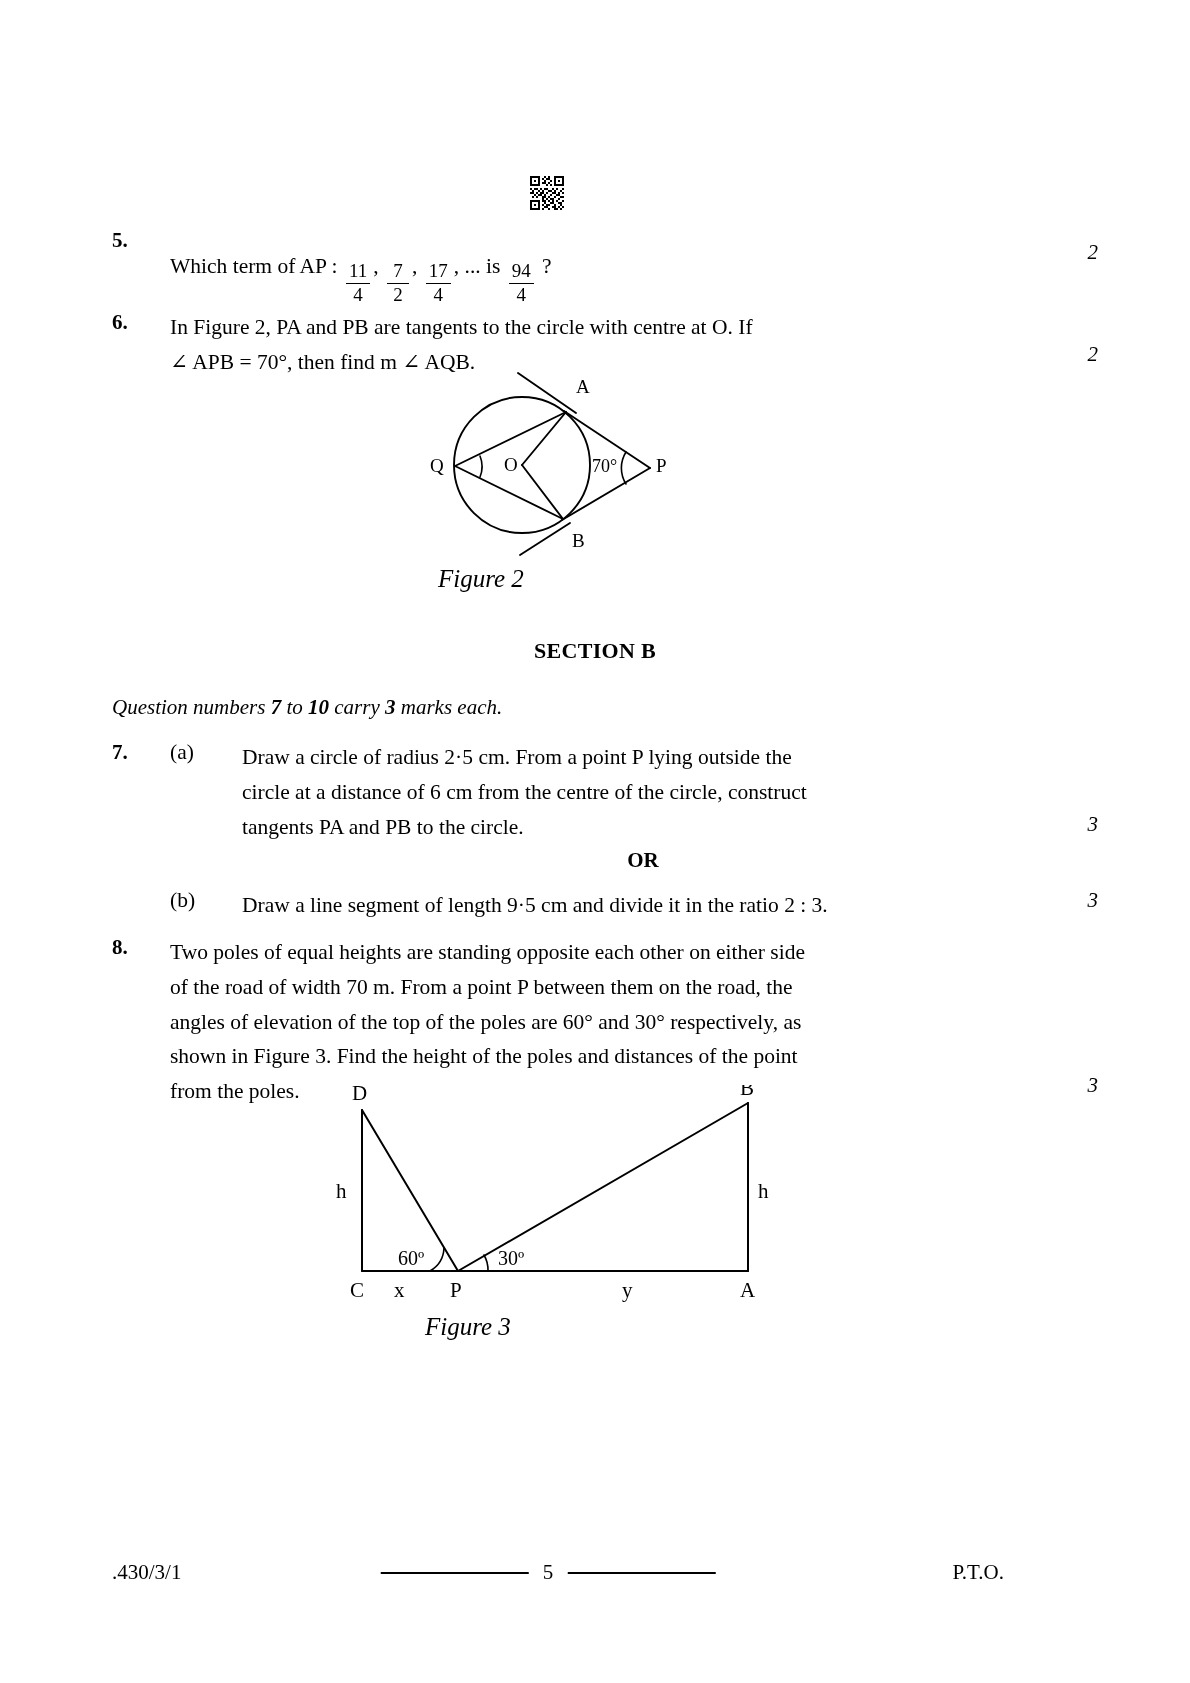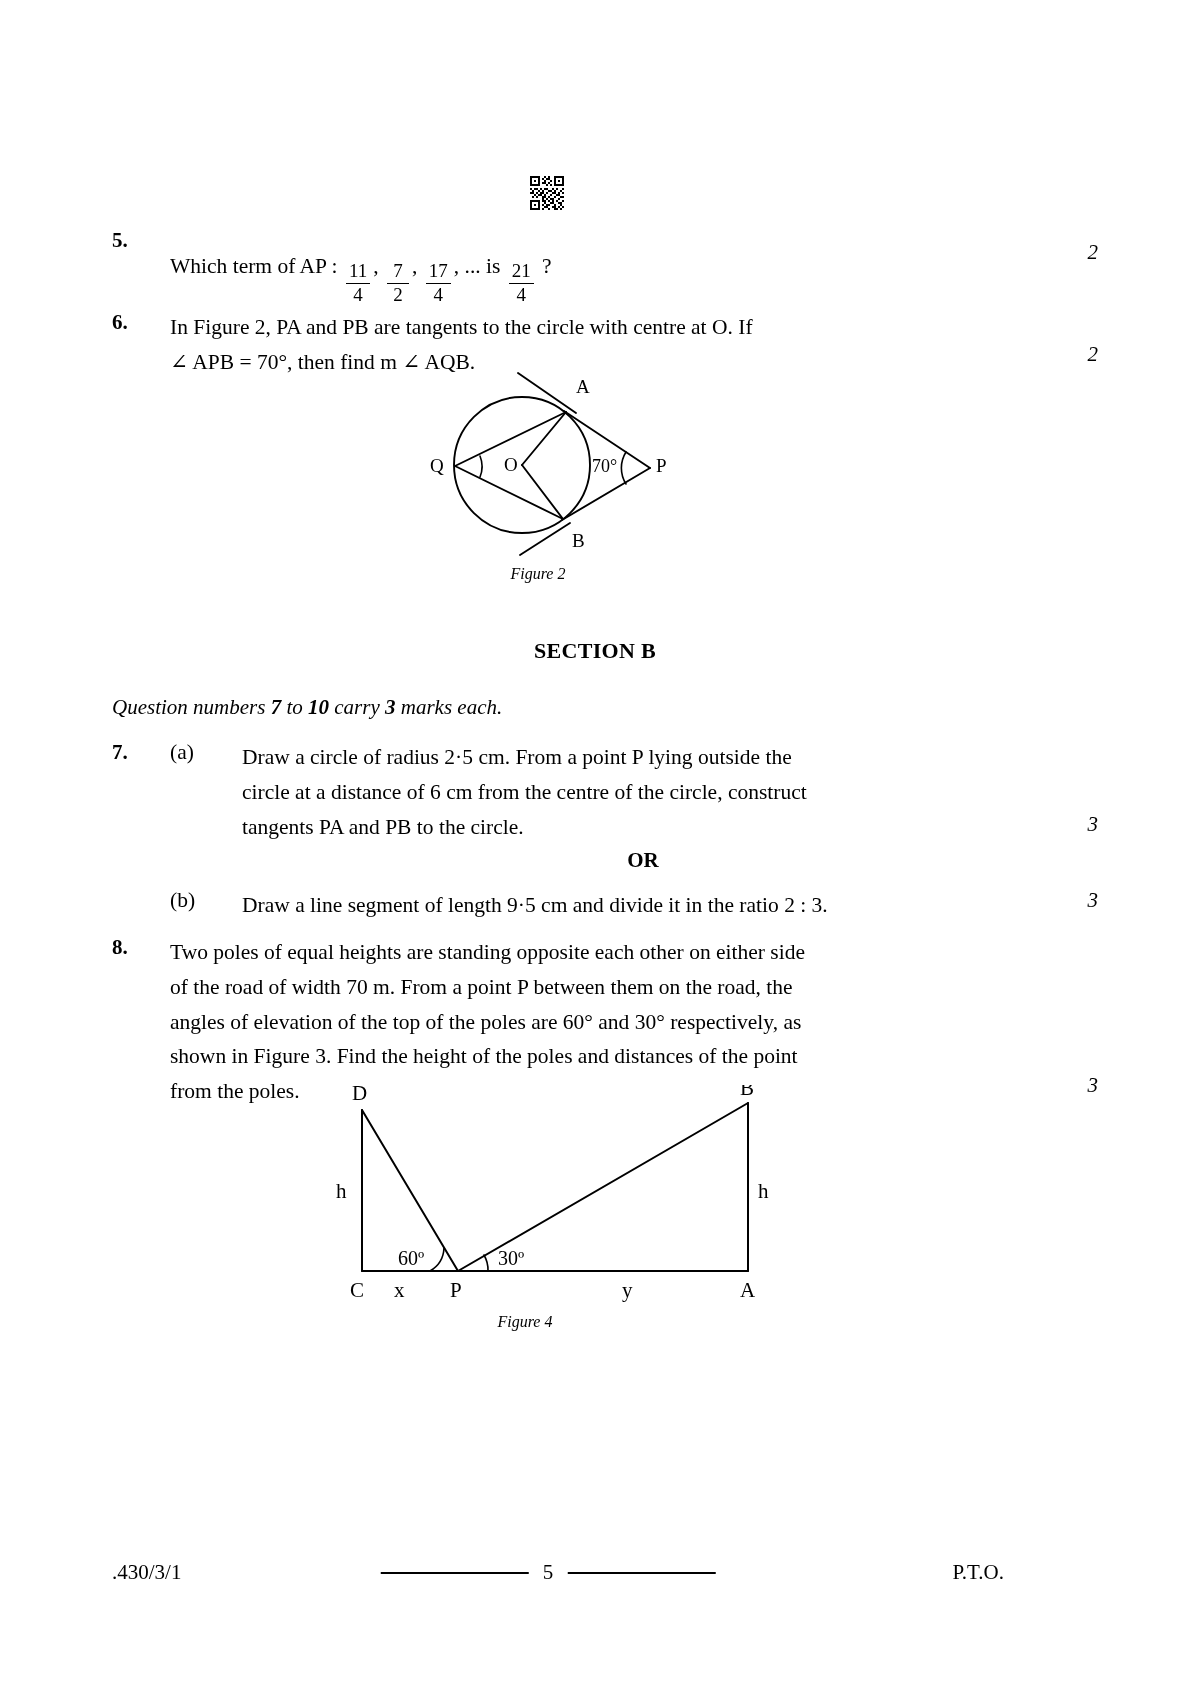--- a/index.html
+++ b/index.html
@@ -80,22 +80,21 @@
     background: #000;
     margin: 1px 0;
   }
   .inline-math { white-space: nowrap; }
 
   
   .figure-box { position: absolute; }
   .fig-caption {
     position: absolute;
     font-style: italic;
-    font-size: 16px;
-    text-align: center;
+    font-size: 25px;
     width: 100%;
   }
 
   
   .section-head {
     position: absolute;
     width: 100%;
     text-align: center;
     font-weight: bold;
     font-size: 22px;
@@ -270,21 +269,21 @@
           <span class="den">4</span>
         </span><span>, </span><span class="frac">
           <span class="num">7</span>
           <span class="bar"></span>
           <span class="den">2</span>
         </span><span>, </span><span class="frac">
           <span class="num">17</span>
           <span class="bar"></span>
           <span class="den">4</span>
         </span><span>, ... is </span><span class="frac">
-          <span class="num">21</span>
+          <span class="num">94</span>
           <span class="bar"></span>
           <span class="den">4</span>
         </span><span> ?</span>
     </div>
   </div>
   <div class="marks" style="top:240px;">2</div>
 
   <div class="q-row" style="left:112px; top:310px; width:900px;">
     <div class="q-num">6.</div>
     <div class="q-body" style="width:840px;">
@@ -390,21 +389,21 @@
         <text x="410" y="212">A</text>
         <text x="120" y="212">P</text>
         <text x="6" y="113">h</text>
         <text x="428" y="113">h</text>
         <text x="64" y="212">x</text>
         <text x="292" y="212">y</text>
         <text x="68" y="180" font-size="20">60º</text>
         <text x="168" y="180" font-size="20">30º</text>
       </g>
     </svg>
-    <div class="fig-caption" style="top:228px; left:95px; width:200px;">Figure 4</div>
+    <div class="fig-caption" style="top:228px; left:95px; width:200px;">Figure 3</div>
   </div>
 
   <div class="footer">
     <div class="footer-left">.430/3/1</div>
     <div class="footer-center">
       <div class="footer-rule"></div>
       <div class="footer-page">5</div>
       <div class="footer-rule"></div>
     </div>
     <div class="footer-right">P.T.O.</div>

